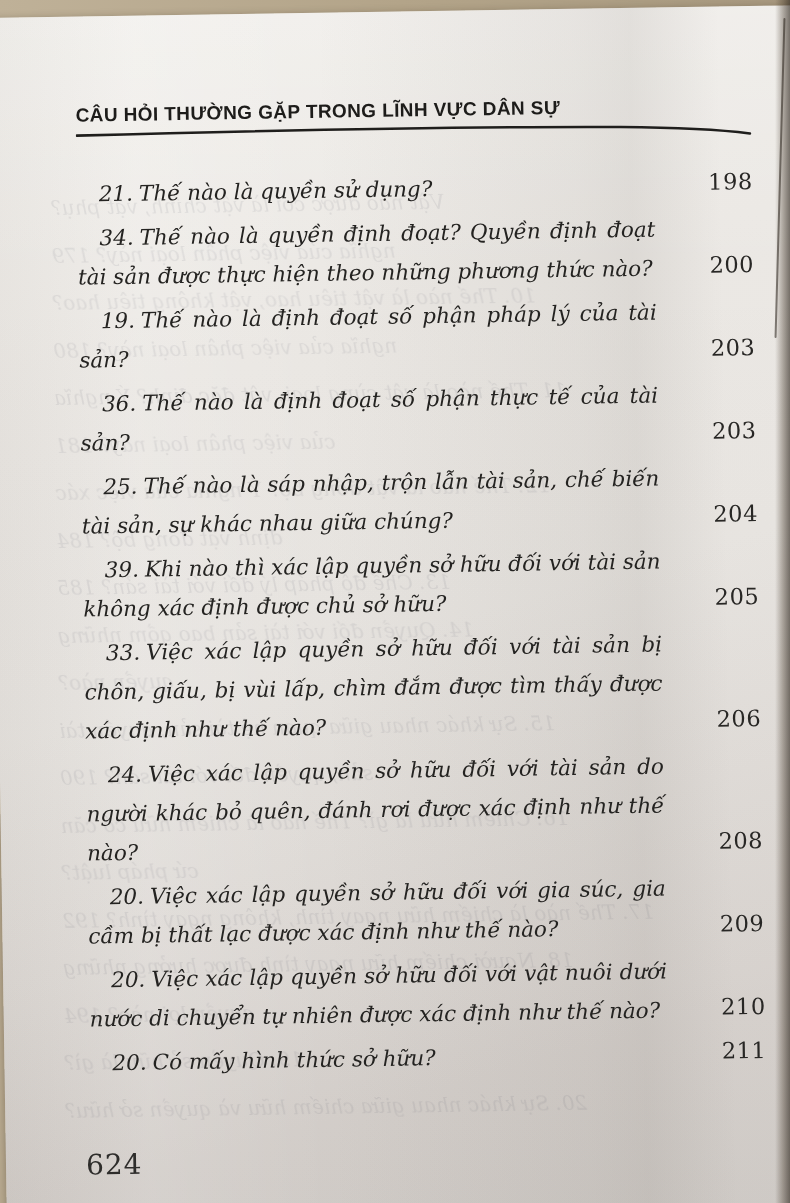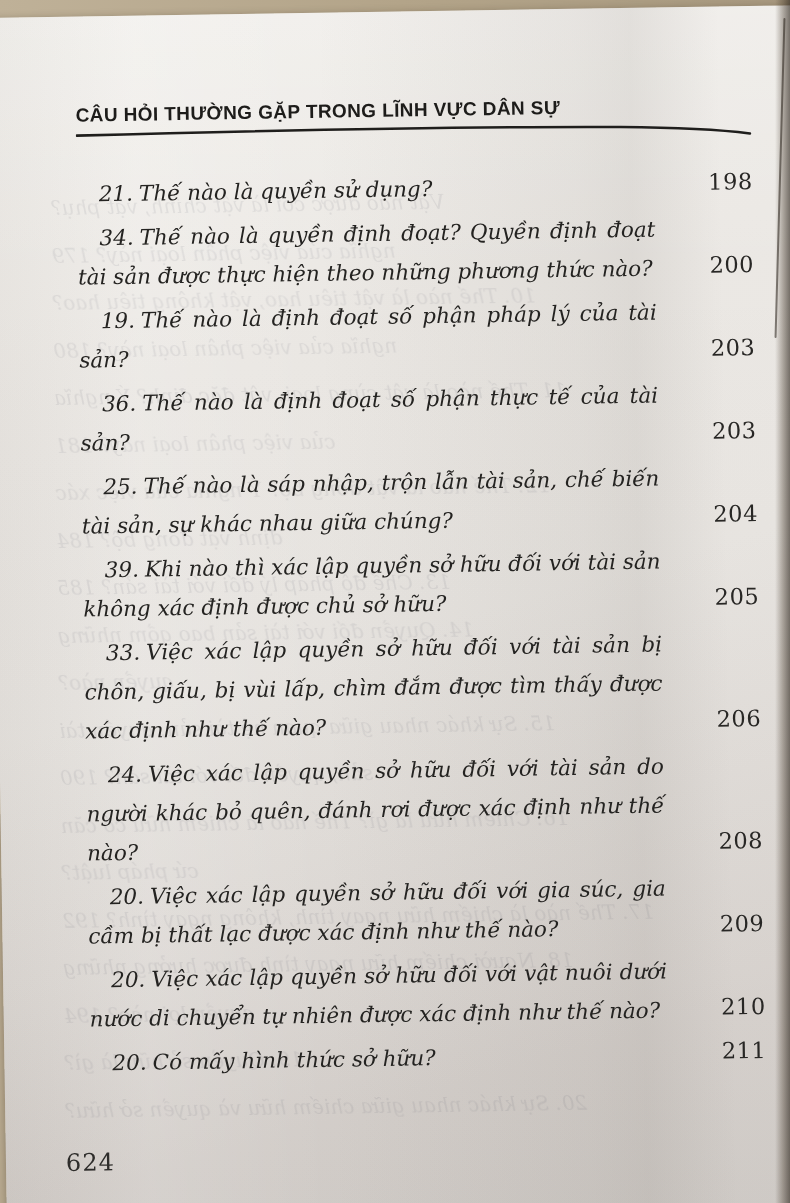--- a/index.html
+++ b/index.html
@@ -56,22 +56,22 @@
     padding-right:98px;margin-bottom:5px;
   }
   .qnum{margin-right:6px;font-style:italic;}
   .qpage{
     position:absolute;right:0;bottom:2px;
     font-style:normal;font-size:22.5px;letter-spacing:.5px;color:#282725;
     text-indent:0;
   }
   
   .folio{
-    position:absolute;left:60px;top:1132px;
-    font-size:24px;font-style:normal;color:#2e2d2b;letter-spacing:1px;
+    position:absolute;left:80px;top:1132px;
+    font-size:28px;font-style:normal;color:#2e2d2b;letter-spacing:1px;
   }
   
   .ghost{
     position:absolute;left:60px;top:168px;width:700px;
     transform:scaleX(-1);
     opacity:.085;filter:blur(.6px);
     font-style:italic;font-size:20px;line-height:47.5px;
     color:#3d3f52;pointer-events:none;white-space:nowrap;overflow:hidden;height:970px;
   }
   .ghost div{text-align:right;}

